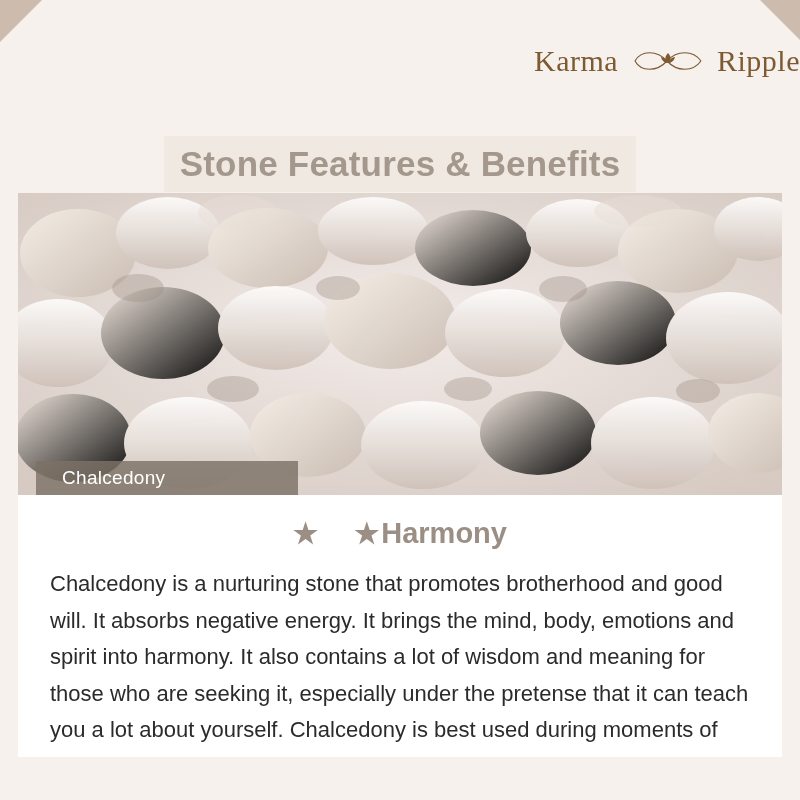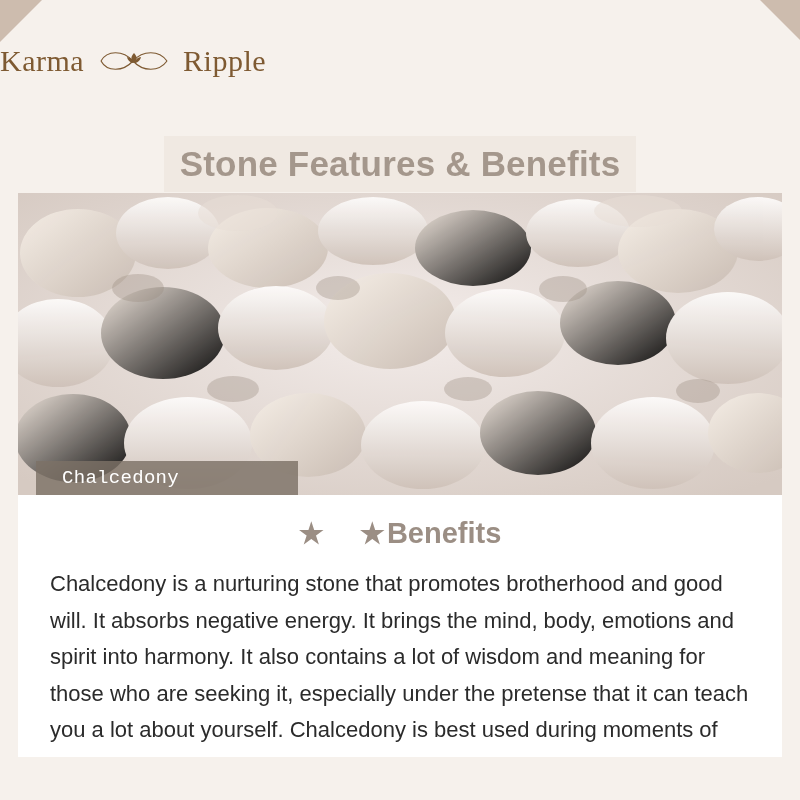--- a/index.html
+++ b/index.html
@@ -48,21 +48,21 @@
     border-width: 0 0 42px 42px;
     border-color: transparent transparent #cdbcae transparent;
   }
 
   
   .brand {
     position: absolute;
     top: 44px;
     left: 0;
     width: 800px;
-    text-align: left;
+    text-align: right;
     white-space: nowrap;
   }
   .brand-word {
     display: inline-block;
     vertical-align: middle;
     font-family: "Liberation Serif", serif;
     font-size: 30px;
     letter-spacing: 0.5px;
     color: #7e5a32;
   }
@@ -116,21 +116,21 @@
     height: 34px;
     min-width: 216px;
     padding: 0 20px 0 26px;
     background: rgba(125,113,103,0.82);
     display: flex;
     align-items: center;
   }
   .name-plate .name-text {
     color: #ffffff;
     font-size: 19px;
-    font-family: Liberation Mono, monospace;
+    font-family: Liberation Sans, sans-serif;
     letter-spacing: 0.3px;
   }
 
   
   .content {
     position: absolute;
     top: 495px;
     left: 18px;
     width: 764px;
     height: 262px;
@@ -274,21 +274,21 @@
     </div>
   </div>
 
   <div class="content">
     <div class="keywords">
       <div class="keyword">
         <span class="star">★</span>
       </div>
       <div class="keyword">
         <span class="star">★</span>
-        <span>Benefits</span>
+        <span>Harmony</span>
       </div>
     </div>
     <p class="body-text">Chalcedony is a nurturing stone that promotes brotherhood and good will. It absorbs negative energy. It brings the mind, body, emotions and spirit into harmony.  It also contains a lot of wisdom and meaning for those who are seeking it, especially under the pretense that it can teach you a lot about yourself. Chalcedony is best used during moments of indecision and frustration, showing an intense ability to help people think through decisions in the way they are not typically confronted with.</p>
   </div>
 
   <div class="bottom-strip"></div>
 
 </div>
 
 </body></html>

